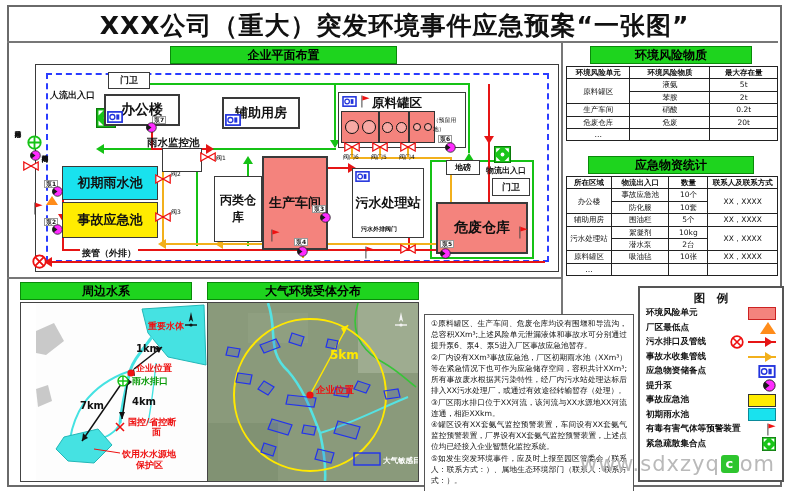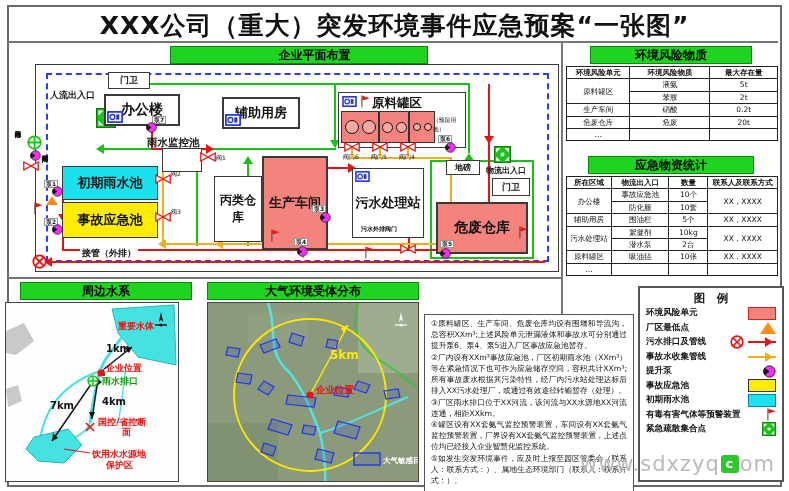--- a/index.html
+++ b/index.html
@@ -100,21 +100,21 @@
   </defs>
 </svg>
 
 <div id="page">
   <div class="frame"></div>
   <div class="title">XXX公司（重大）突发环境事件应急预案“一张图”</div>
   <div class="hline" style="left:7px;top:41px;width:771px;"></div>
   <div class="vline" style="left:561px;top:43px;height:440px;"></div>
   <div class="hline" style="left:7px;top:277px;width:554px;"></div>
 
-  <div class="hdr" style="left:170px;top:46px;width:225px;padding-left:31px;">企业平面布置</div>
+  <div class="hdr" style="left:170px;top:46px;width:225px;">企业平面布置</div>
   <div class="box thin" style="left:35px;top:64px;width:522px;height:206px;"></div>
   <div class="boundary" style="left:46px;top:73px;width:499px;height:185px;"></div>
 
   <div class="gc">
     <i class="ln" style="left:114px;top:83px;width:356px;height:2px;"></i>
     <i class="ln" style="left:334px;top:83px;width:2px;height:64px;"></i>
     <i class="ar ar-d" style="left:330px;top:140px;"></i>
     <i class="ln" style="left:100px;top:148px;width:236px;height:2px;"></i>
     <i class="ar ar-l" style="left:96px;top:144px;"></i>
     <i class="ln" style="left:196px;top:160px;width:2px;height:86px;"></i>
@@ -417,20 +417,26 @@
             <use href="#sym-otimes"></use>
           </svg>
         <span class="sw linearrow rc" style="background:#e61515;"></span>
       </span>
     </div>
     <div class="legrow">
       <span class="t">事故水收集管线</span>
       <span class="sw linearrow oc" style="background:#f2b01c;"></span>
     </div>
     <div class="legrow">
+      <span class="t">应急物资储备点</span>
+      <svg width="18" height="13" viewBox="0 0 16 12">
+          <use href="#sym-supply"></use>
+        </svg>
+    </div>
+    <div class="legrow">
       <span class="t">提升泵</span>
       <svg width="13" height="13" viewBox="0 0 12 12">
           <use href="#sym-pump"></use>
         </svg>
     </div>
     <div class="legrow">
       <span class="t">事故应急池</span>
       <span class="sw rect-sw" style="background:#ffec00;border-color:#333;"></span>
     </div>
     <div class="legrow">
@@ -445,21 +451,21 @@
     </div>
     <div class="legrow">
       <span class="t">紧急疏散集合点</span>
       <svg width="14" height="14" viewBox="0 0 16 16">
           <use href="#sym-assembly"></use>
         </svg>
     </div>
   </div>
 
   <div class="hdr" style="left:20px;top:282px;width:170px;">周边水系</div>
-  <div class="mapbox" style="left:5px;top:302px;width:172px;height:178px;">
+  <div class="mapbox" style="left:20px;top:302px;width:172px;height:178px;padding-left:15px;">
     <svg width="172" height="178" viewBox="0 0 172 178">
       <rect width="172" height="178" fill="#fdfdfd"></rect>
       <path d="M0,28 L18,20 L28,38 L10,52 L0,50 Z" fill="#c9c9c9"></path>
       <path d="M0,86 L12,82 L16,98 L2,104 Z" fill="#c9c9c9"></path>
       <path d="M106,6 L168,2 L170,62 L132,54 L112,30 Z" fill="#45e2e2" stroke="#23b7b7"></path>
       <path d="M116,34 C104,50 97,58 94,68 C90,84 86,102 84,120" fill="none" stroke="#45e2e2" stroke-width="3"></path>
       <path d="M94,68 C76,74 60,84 48,100 C40,112 36,124 34,136" fill="none" stroke="#45e2e2" stroke-width="2"></path>
       <path d="M84,120 C80,130 70,134 60,138" fill="none" stroke="#45e2e2" stroke-width="2"></path>
       <path d="M28,134 L62,126 L76,142 L58,160 L32,158 L20,146 Z" fill="#45e2e2" stroke="#23b7b7"></path>
       <path d="M120,60 C118,80 116,100 112,120" fill="none" stroke="#45e2e2" stroke-width="1.4"></path>

